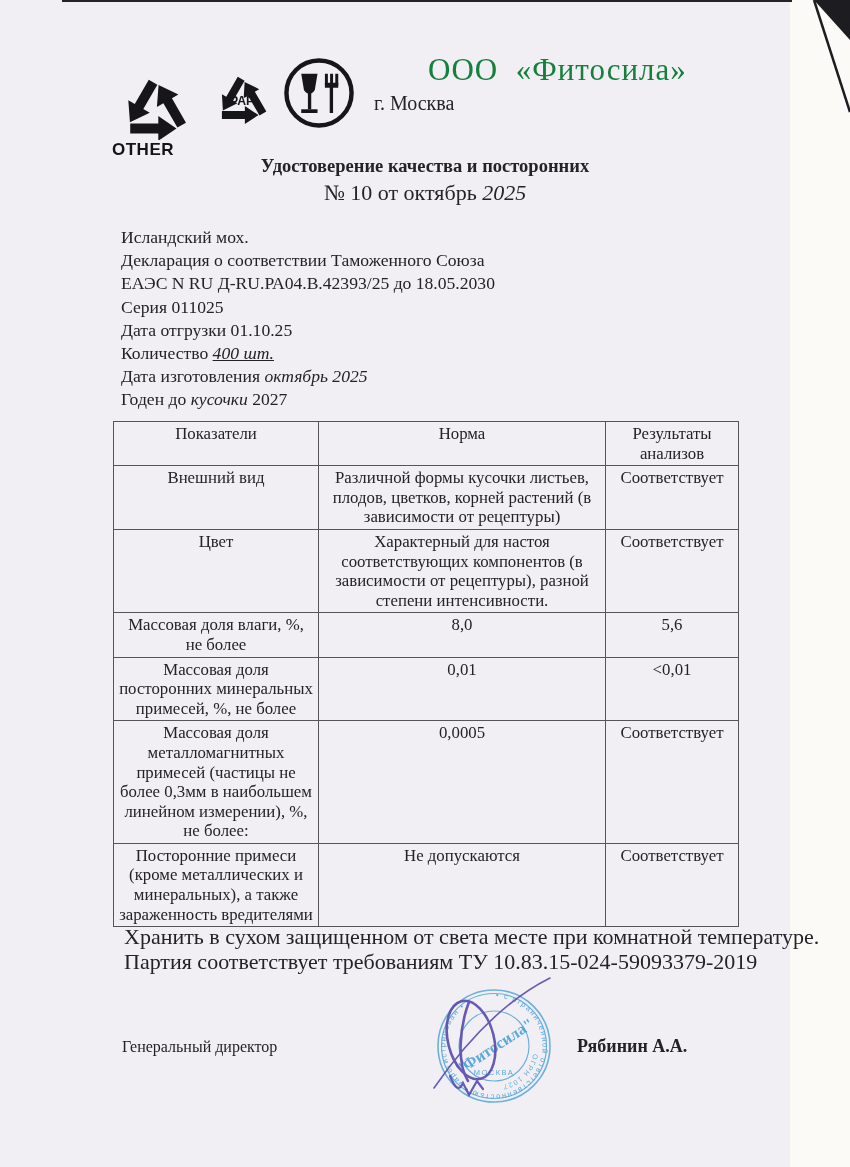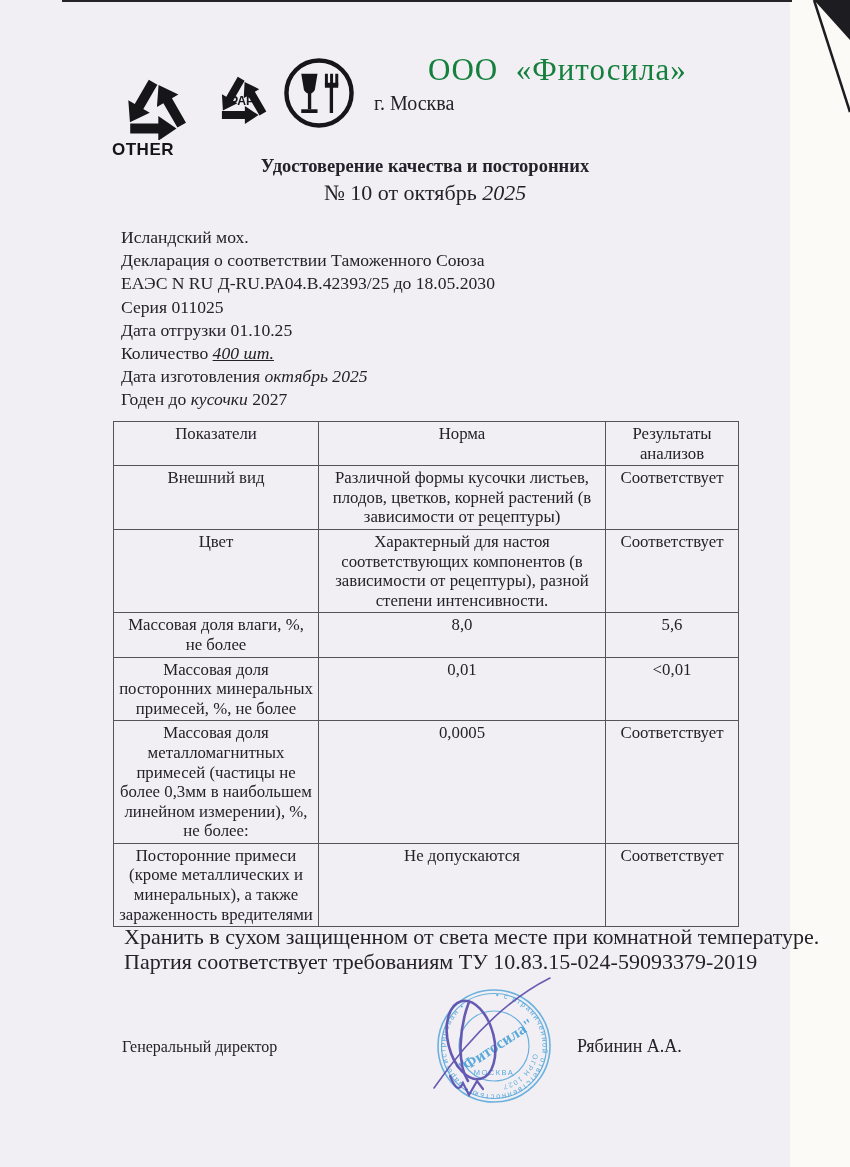--- a/index.html
+++ b/index.html
@@ -39,21 +39,21 @@
     border:1.4px solid #55545a;vertical-align:top;
     padding:2px 5px 2px 5px;font-weight:normal;text-align:center;
     overflow:hidden;
   }
   table.spec .c{text-align:center;}
   col.c1{width:205px;}col.c2{width:287px;}col.c3{width:133px;}
   
   .footer{position:absolute;left:124px;top:925px;font-size:22px;line-height:24.8px;}
   
   .sig-role{position:absolute;left:122px;top:1038px;font-size:16px;}
-  .sig-name{position:absolute;left:577px;top:1036px;font-size:18px;}
+  .sig-name{position:absolute;left:577px;top:1036px;font-size:18px;font-weight:bold;}
   .stamp{position:absolute;left:418px;top:976px;width:152px;height:142px;}
 </style>
 </head>
 <body>
 
 <div class="page">
 
   <div class="scan-strip"></div>
   <div class="scan-topline"></div>
   <svg class="scan-corner" viewBox="0 0 62 120">

